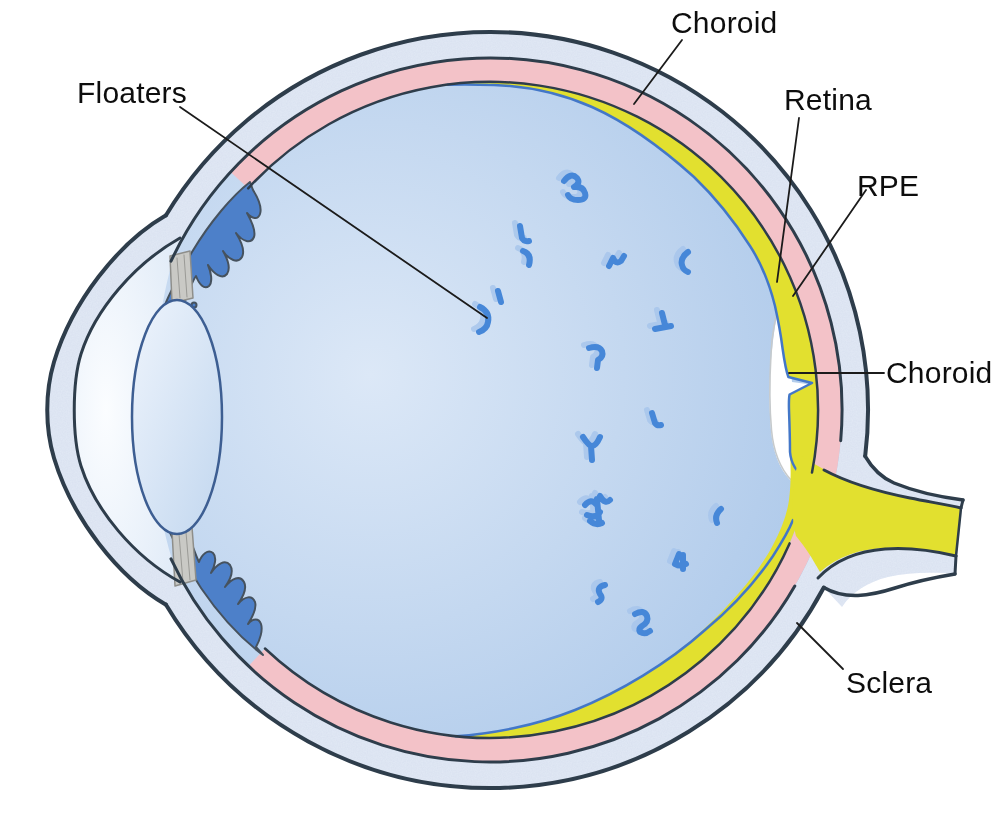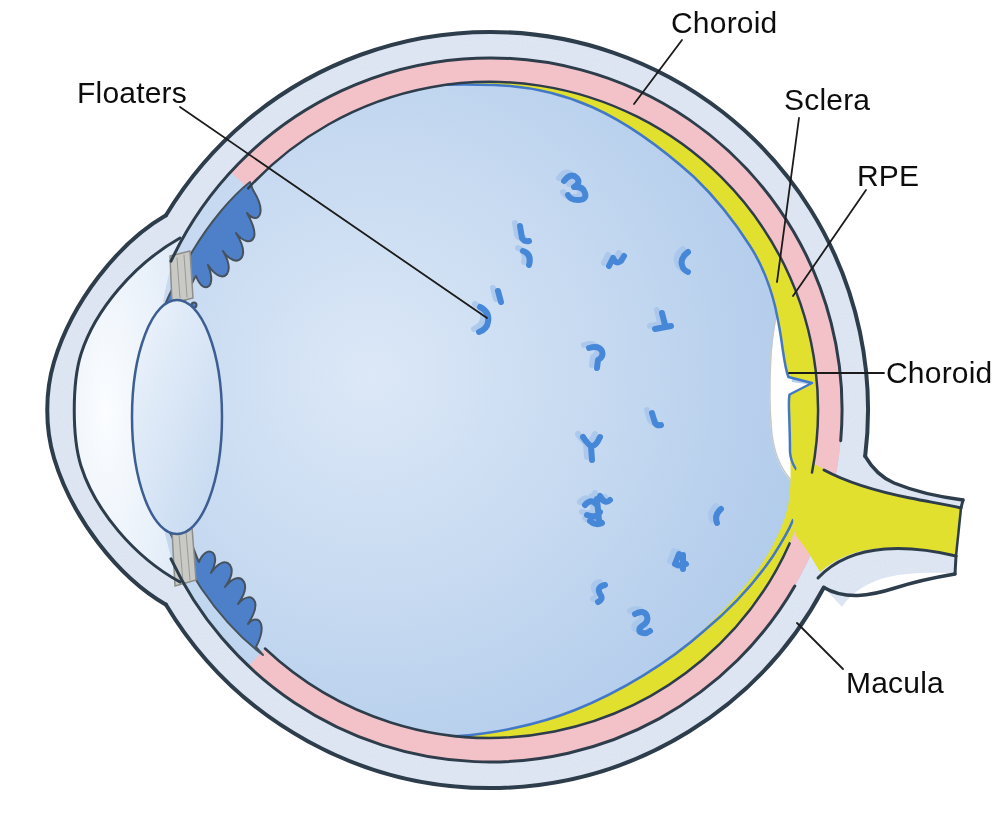--- a/index.html
+++ b/index.html
@@ -213,17 +213,17 @@
     <path d="M 682 40 L 634 104"></path>
     <path d="M 799 118 L 777 282"></path>
     <path d="M 866 190 L 793 296"></path>
     <path d="M 884 373 L 789 373"></path>
     <path d="M 797 623 L 843 669"></path>
   </g>
 </svg>
 
 <div class="lbl" style="left:77px;top:77px">Floaters</div>
 <div class="lbl" style="left:671px;top:7px">Choroid</div>
-<div class="lbl" style="left:784px;top:84px">Sclera</div>
-<div class="lbl" style="left:857px;top:160px">RPE</div>
+<div class="lbl" style="left:784px;top:84px">Retina</div>
+<div class="lbl" style="left:857px;top:170px">RPE</div>
 <div class="lbl" style="left:886px;top:357px">Choroid</div>
-<div class="lbl" style="left:846px;top:667px">Macula</div>
+<div class="lbl" style="left:846px;top:667px">Sclera</div>
 </div>
 
 </body></html>

